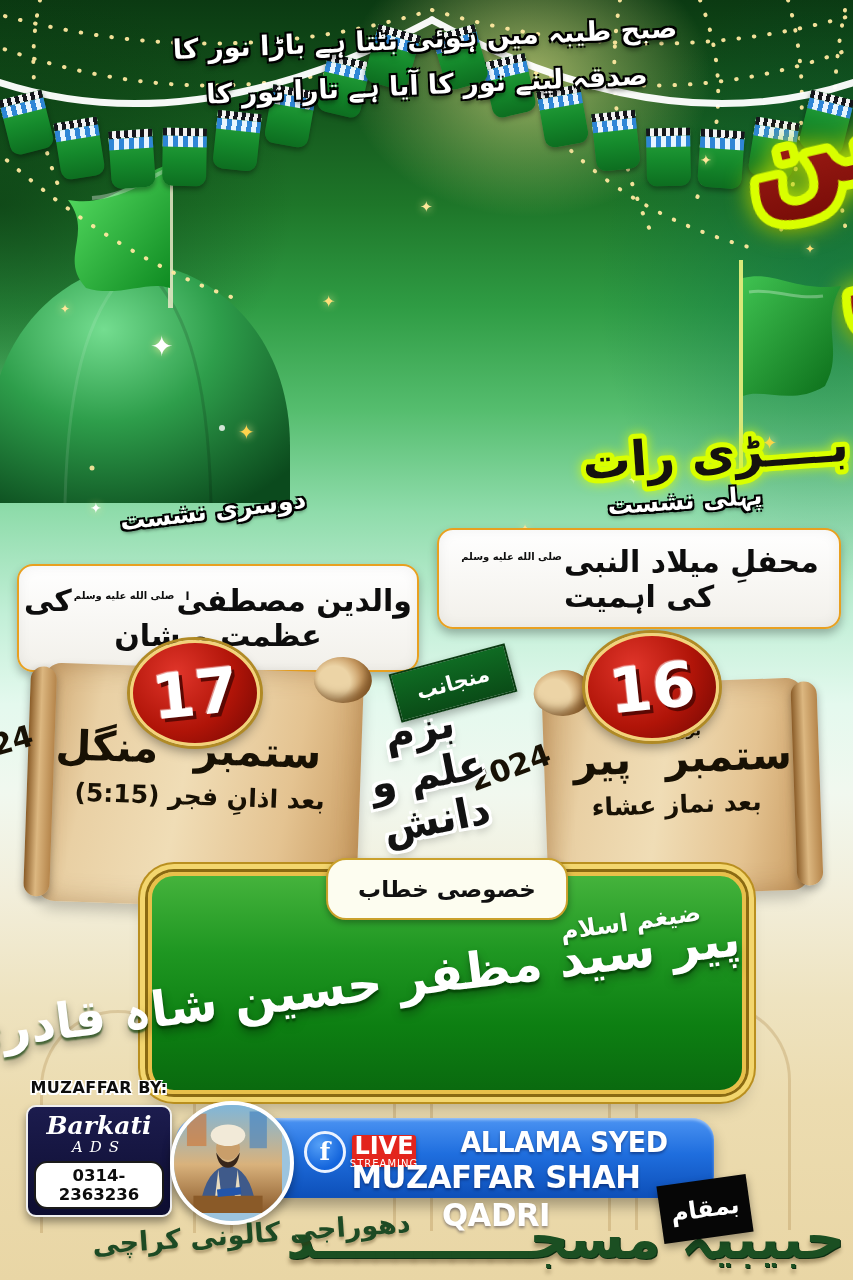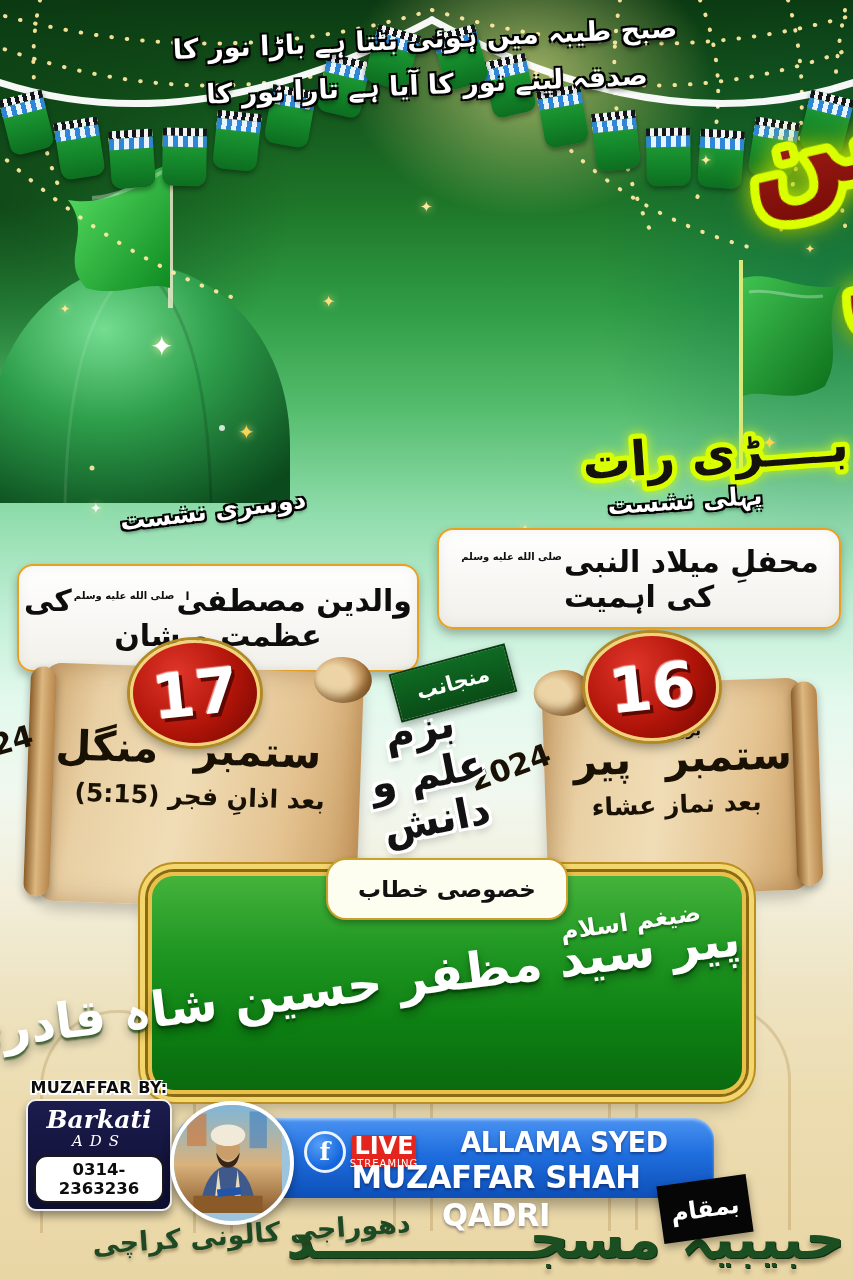--- a/index.html
+++ b/index.html
@@ -79,21 +79,21 @@
     font-weight:800;font-size:23px;color:#111;box-shadow:0 3px 6px rgba(0,0,0,.3);}
   .ghon{position:absolute;left:408px;top:32px;transform:rotate(-8deg);color:#fff;font-weight:700;
     font-size:24px;text-shadow:0 2px 3px rgba(0,40,0,.6);}
   .gspeaker{position:absolute;left:0;right:0;top:70px;text-align:center;transform:rotate(-7deg);
     color:#fff;font-weight:800;font-size:49px;white-space:nowrap;
     text-shadow:0 3px 2px rgba(0,55,0,.65),0 6px 10px rgba(0,0,0,.35);}
   
   .designer{position:absolute;left:26px;top:1078px;width:146px;z-index:9;text-align:center;}
   .designer .dh{font-weight:800;font-size:16px;color:#0d0d0d;letter-spacing:.5px;
     text-shadow:-1.5px -1.5px 0 #fff,1.5px -1.5px 0 #fff,-1.5px 1.5px 0 #fff,1.5px 1.5px 0 #fff;}
-  .dbox{margin-top:2px;background:linear-gradient(180deg,#1c1c4e,#0d0d30);border:2px solid #f0f0f0;
+  .dbox{margin-top:8px;background:linear-gradient(180deg,#1c1c4e,#0d0d30);border:2px solid #f0f0f0;
     border-radius:10px;padding:4px 6px 6px;box-shadow:0 5px 9px rgba(0,0,0,.4);}
   .dname{font-family:"DejaVu Serif",serif;font-style:italic;font-weight:700;font-size:25px;color:#fff;}
   .dsub{font-family:"DejaVu Serif",serif;font-style:italic;font-size:15px;color:#fff;letter-spacing:7px;margin-top:-2px;}
   .dphone{margin-top:5px;background:#fff;border:2px solid #1a1a1a;border-radius:13px;padding:3px 2px;
     font-weight:800;font-size:16.5px;color:#0d0d0d;}
   
   .bluebar{position:absolute;left:176px;top:1118px;width:538px;height:80px;z-index:9;border-radius:22px;
     background:linear-gradient(180deg,#4b93f2 0%,#1f6ede 45%,#0d4fb8 100%);
     box-shadow:0 8px 14px rgba(0,0,0,.3), inset 0 2px 3px rgba(255,255,255,.45);}
   .avatar{position:absolute;left:-6px;top:-17px;width:116px;height:116px;border-radius:50%;

